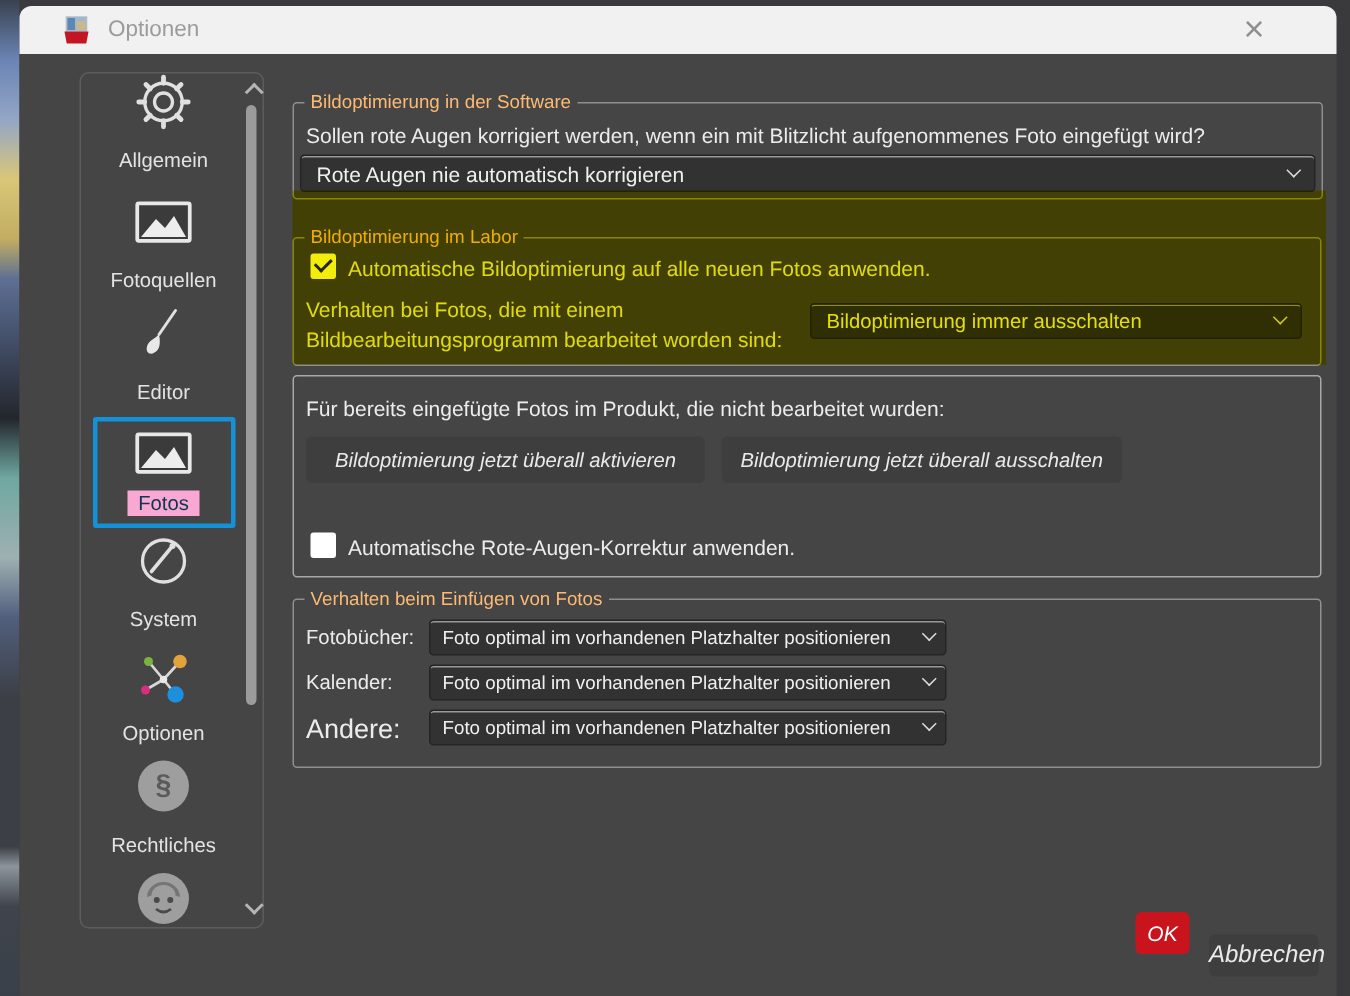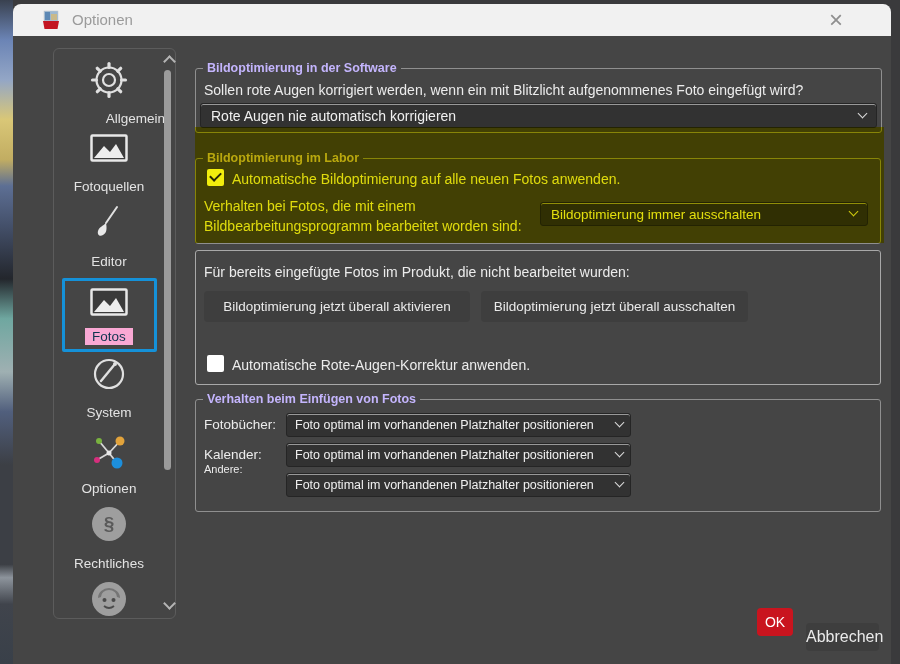--- a/index.html
+++ b/index.html
@@ -29,35 +29,35 @@
   .para-glyph { font-size:19px; font-weight:bold; color:#5a5a5a; line-height:34px; }
 
   
   .scroll-thumb { position:absolute; left:164px; top:70px; width:7px; height:400px; background:#9b9b9b; border-radius:3.5px; }
   .scroll-chev { position:absolute; left:165px; width:9px; height:9px; border-right:2px solid #b5b5b5; border-bottom:2px solid #b5b5b5; }
   .scroll-up { top:57px; transform:rotate(-135deg); }
   .scroll-down { top:599px; transform:rotate(45deg); }
 
   
   .group { position:absolute; border:1px solid #8f8f8f; border-radius:3px; }
-  .group-title { position:absolute; font-size:12.5px; font-weight:bold; color:#c4b5fd; background:#454545; padding:0 4px; }
+  .group-title { position:absolute; font-size:12.5px; font-weight:normal; color:#fdba74; background:#454545; padding:0 4px; }
   .txt { position:absolute; font-size:14px; color:#ececec; }
 
   
   .dropdown { position:absolute; background:#323232; border:1px solid #252525; border-radius:3px; box-shadow:inset 0 1px 0 rgba(255,255,255,.5); cursor:default; }
   .dd-text { position:absolute; left:10px; top:50%; transform:translateY(-50%); font-size:14px; color:#f0f0f0; white-space:nowrap; }
   .dd-small .dd-text { font-size:12.5px; left:8px; }
   .chev { position:absolute; right:10px; top:50%; width:7px; height:7px; margin-top:-6px; border-right:1.6px solid #dcdcdc; border-bottom:1.6px solid #dcdcdc; transform:rotate(45deg); }
 
   
   .checkbox { position:absolute; width:17px; height:17px; background:#ffffff; border-radius:2px; }
   .checkbox.checked::after { content:''; position:absolute; left:3px; top:3px; width:9px; height:5px; border-left:2.2px solid #2a2a2a; border-bottom:2.2px solid #2a2a2a; transform:rotate(-45deg); }
 
   
-  .btn { position:absolute; background:#3e3e3e; border-radius:4px; color:#eaeaea; font-size:13.5px; text-align:center; cursor:default; }
+  .btn { position:absolute; background:#3e3e3e; border-radius:4px; color:#eaeaea; font-size:13.5px; text-align:center; cursor:default;font-style:italic; }
   .btn-ok { background:#c9141e; color:#ffffff; font-size:14px; }
 
   
   .hl-overlay { position:absolute; left:195px; top:127px; width:689px; height:116px; background:#f2ec00; mix-blend-mode:multiply; opacity:.95; pointer-events:none; z-index:30; }
 </style>
 </head>
 <body>
 
 <div class="stage">
   <div class="bg-left"></div>
@@ -70,21 +70,21 @@
       <path d="M3,12 L19,12 L17.5,20 L4.5,20 Z" fill="#c31622"></path>
     </svg>
     <span class="win-title">Optionen</span>
     <span class="close-btn">×</span>
   </div>
 
   <div class="win-body"></div>
 
   <div class="sidebar"></div>
 
-  <div class="sb-item" style="top:60px;text-align:right;">
+  <div class="sb-item" style="top:48px;">
     <svg width="40" height="40" style="display:block;margin:0 auto;" viewBox="0 0 40 40" fill="none" stroke="#e0e0e0" stroke-width="2.2" stroke-linecap="round">
       <circle cx="20" cy="20" r="6"></circle>
         <circle cx="20" cy="20" r="12.5"></circle>
       <g stroke-width="3.2">
         <line x1="32.5" y1="20" x2="36.5" y2="20"></line>
           <line x1="28.8" y1="28.8" x2="31.7" y2="31.7"></line>
         <line x1="20" y1="32.5" x2="20" y2="36.5"></line>
           <line x1="11.2" y1="28.8" x2="8.3" y2="31.7"></line>
         <line x1="7.5" y1="20" x2="3.5" y2="20"></line>
           <line x1="11.2" y1="11.2" x2="8.3" y2="8.3"></line>
@@ -206,21 +206,21 @@
     <span class="dd-text">Foto optimal im vorhandenen Platzhalter positionieren</span>
     <span class="chev" style="right:7px;"></span>
   </div>
 
   <span class="txt" style="left:204px; top:447px; font-size:13.5px;">Kalender:</span>
   <div class="dropdown dd-small" style="left:286px; top:443px; width:345px; height:24px;">
     <span class="dd-text">Foto optimal im vorhandenen Platzhalter positionieren</span>
     <span class="chev" style="right:7px;"></span>
   </div>
 
-  <span class="txt" style="left:204px; top:463px; font-size:11px;">Andere:</span>
+  <span class="txt" style="left:204px; top:476px; font-size:18px;">Andere:</span>
   <div class="dropdown dd-small" style="left:286px; top:473px; width:345px; height:24px;">
     <span class="dd-text">Foto optimal im vorhandenen Platzhalter positionieren</span>
     <span class="chev" style="right:7px;"></span>
   </div>
 
   <div class="btn btn-ok" style="left:757px; top:608px; width:36px; height:28px; line-height:28px;">OK</div>
   <div class="btn" style="left:806px; top:623px; width:73px; height:28px; line-height:28px; font-size:16px;">Abbrechen</div>
 </div>
 
 </body></html>

